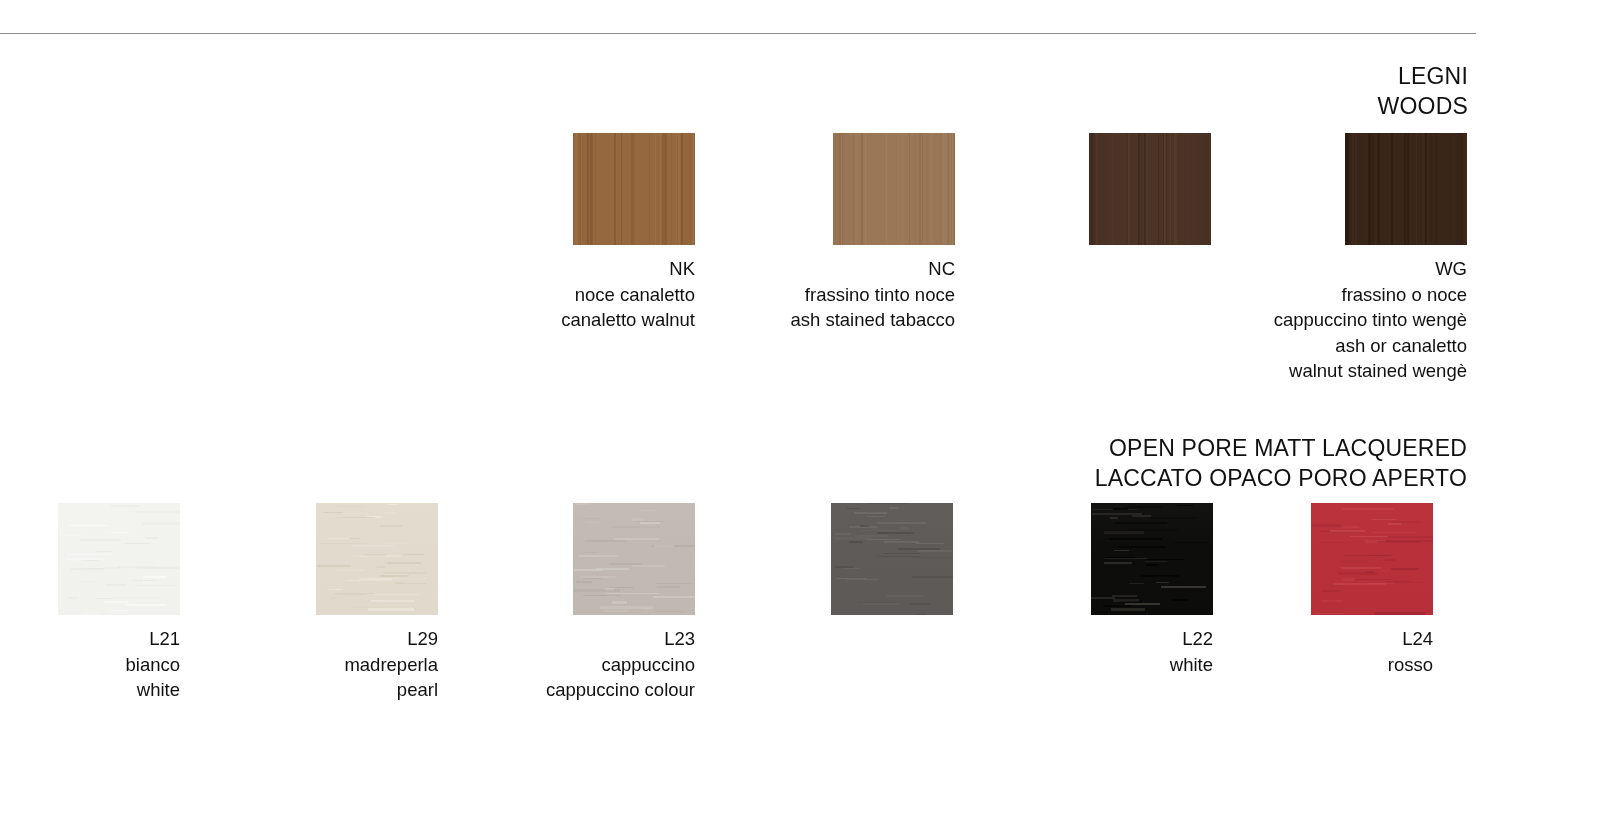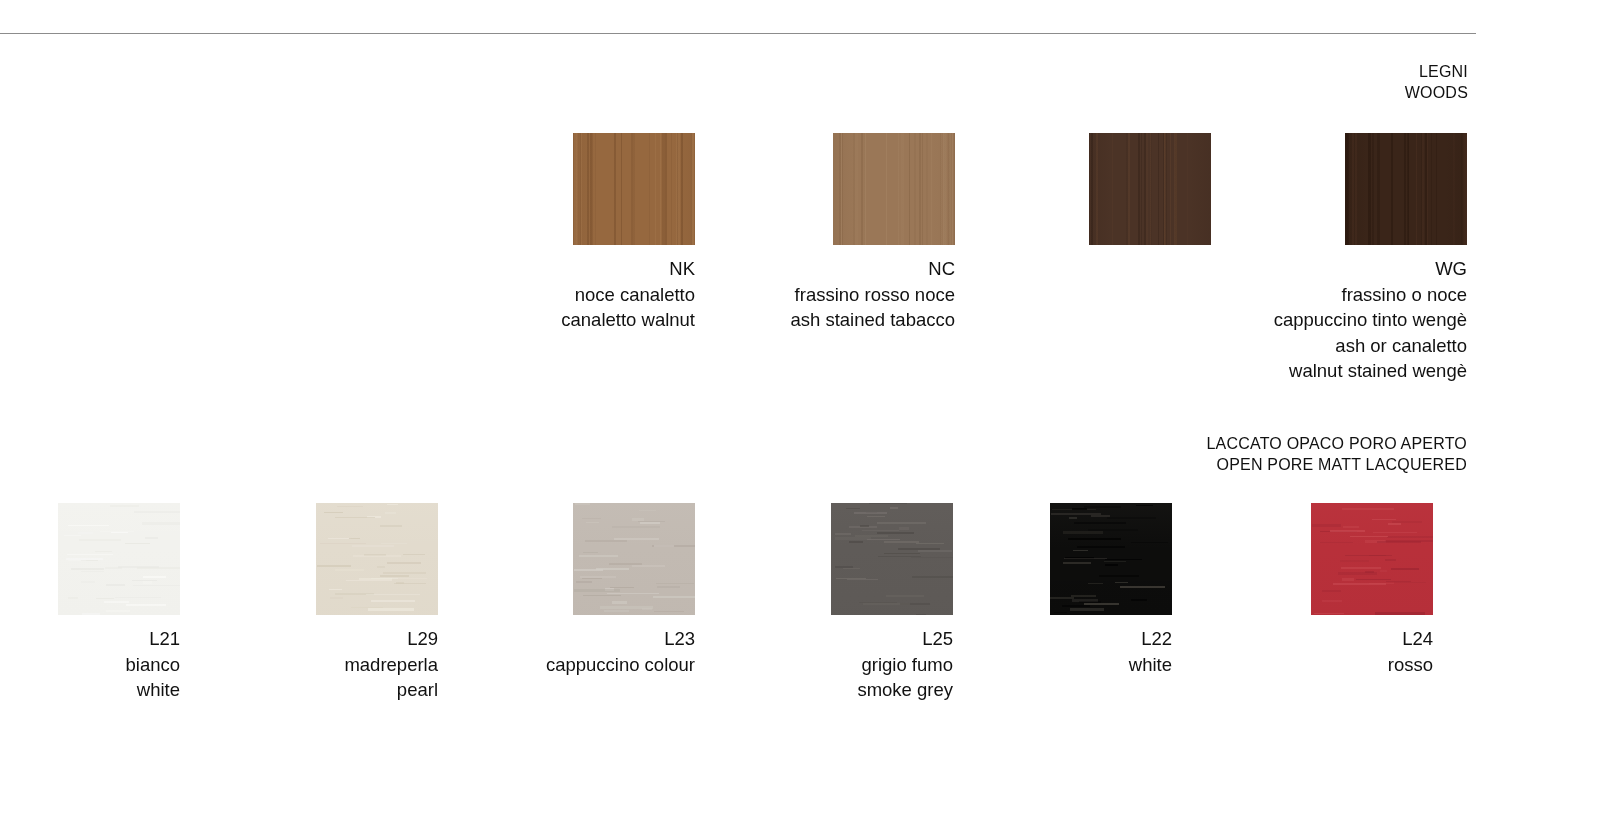--- a/index.html
+++ b/index.html
@@ -26,21 +26,21 @@
     width: 1476px;
     height: 1px;
     background: #8c8c8c;
   }
 
   
   .section-head {
     position: absolute;
     text-align: right;
     line-height: 1.30;
-    font-size: 16px;
+    font-size: 23px;
     letter-spacing: 0.2px;
     color: #111111;
     white-space: nowrap;
   }
   .section-head .ln { display: block; }
 
   #woods-head { right: 132px; top: 62px; }
   #lacquer-head { right: 133px; top: 434px; }
 
   
@@ -101,21 +101,21 @@
       <span class="en">canaletto walnut</span>
     </div>
   </div>
 
   <div class="cell" style="left:750px">
     <div class="swatch" style="background: rgb(154, 119, 87);">
       <div class="grain" style="background-image: linear-gradient(90deg, transparent 95.29%, rgba(171, 139, 106, 0.21) 95.29%, rgba(171, 139, 106, 0.21) calc(95.29% + 1.25px), transparent calc(95.29% + 1.25px)), linear-gradient(90deg, transparent 94.35%, rgba(125, 92, 62, 0.18) 94.35%, rgba(125, 92, 62, 0.18) calc(94.35% + 2.23px), transparent calc(94.35% + 2.23px)), linear-gradient(90deg, transparent 76%, rgba(125, 92, 62, 0.13) 76%, rgba(125, 92, 62, 0.13) calc(76% + 2.28px), transparent calc(76% + 2.28px)), linear-gradient(90deg, transparent 88.05%, rgba(125, 92, 62, 0.14) 88.05%, rgba(125, 92, 62, 0.14) calc(88.05% + 1.27px), transparent calc(88.05% + 1.27px)), linear-gradient(90deg, transparent 25.23%, rgba(125, 92, 62, 0.21) 25.23%, rgba(125, 92, 62, 0.21) calc(25.23% + 1.46px), transparent calc(25.23% + 1.46px)), linear-gradient(90deg, transparent 25.2%, rgba(171, 139, 106, 0.35) 25.2%, rgba(171, 139, 106, 0.35) calc(25.2% + 2.1px), transparent calc(25.2% + 2.1px)), linear-gradient(90deg, transparent 97.38%, rgba(171, 139, 106, 0.4) 97.38%, rgba(171, 139, 106, 0.4) calc(97.38% + 1.56px), transparent calc(97.38% + 1.56px)), linear-gradient(90deg, transparent 90.1%, rgba(171, 139, 106, 0.37) 90.1%, rgba(171, 139, 106, 0.37) calc(90.1% + 2.85px), transparent calc(90.1% + 2.85px)), linear-gradient(90deg, transparent 4.99%, rgba(125, 92, 62, 0.29) 4.99%, rgba(125, 92, 62, 0.29) calc(4.99% + 1.82px), transparent calc(4.99% + 1.82px)), linear-gradient(90deg, transparent 90.86%, rgba(171, 139, 106, 0.19) 90.86%, rgba(171, 139, 106, 0.19) calc(90.86% + 2.76px), transparent calc(90.86% + 2.76px)), linear-gradient(90deg, transparent 73.2%, rgba(125, 92, 62, 0.29) 73.2%, rgba(125, 92, 62, 0.29) calc(73.2% + 0.58px), transparent calc(73.2% + 0.58px)), linear-gradient(90deg, transparent 80.53%, rgba(171, 139, 106, 0.22) 80.53%, rgba(171, 139, 106, 0.22) calc(80.53% + 0.74px), transparent calc(80.53% + 0.74px)), linear-gradient(90deg, transparent 70.13%, rgba(125, 92, 62, 0.31) 70.13%, rgba(125, 92, 62, 0.31) calc(70.13% + 2.01px), transparent calc(70.13% + 2.01px)), linear-gradient(90deg, transparent 43.21%, rgba(171, 139, 106, 0.36) 43.21%, rgba(171, 139, 106, 0.36) calc(43.21% + 0.79px), transparent calc(43.21% + 0.79px)), linear-gradient(90deg, transparent 16.61%, rgba(125, 92, 62, 0.16) 16.61%, rgba(125, 92, 62, 0.16) calc(16.61% + 2.15px), transparent calc(16.61% + 2.15px)), linear-gradient(90deg, transparent 56.09%, rgba(171, 139, 106, 0.14) 56.09%, rgba(171, 139, 106, 0.14) calc(56.09% + 2.56px), transparent calc(56.09% + 2.56px)), linear-gradient(90deg, transparent 7.32%, rgba(125, 92, 62, 0.3) 7.32%, rgba(125, 92, 62, 0.3) calc(7.32% + 1.02px), transparent calc(7.32% + 1.02px)), linear-gradient(90deg, transparent 99.35%, rgba(125, 92, 62, 0.27) 99.35%, rgba(125, 92, 62, 0.27) calc(99.35% + 0.78px), transparent calc(99.35% + 0.78px)), linear-gradient(90deg, transparent 66.09%, rgba(125, 92, 62, 0.15) 66.09%, rgba(125, 92, 62, 0.15) calc(66.09% + 2.74px), transparent calc(66.09% + 2.74px)), linear-gradient(90deg, transparent 6.44%, rgba(171, 139, 106, 0.35) 6.44%, rgba(171, 139, 106, 0.35) calc(6.44% + 1px), transparent calc(6.44% + 1px)), linear-gradient(90deg, transparent 53.59%, rgba(171, 139, 106, 0.23) 53.59%, rgba(171, 139, 106, 0.23) calc(53.59% + 0.64px), transparent calc(53.59% + 0.64px)), linear-gradient(90deg, transparent 62.56%, rgba(125, 92, 62, 0.4) 62.56%, rgba(125, 92, 62, 0.4) calc(62.56% + 0.57px), transparent calc(62.56% + 0.57px)), linear-gradient(90deg, transparent 22.79%, rgba(125, 92, 62, 0.33) 22.79%, rgba(125, 92, 62, 0.33) calc(22.79% + 2.18px), transparent calc(22.79% + 2.18px)), linear-gradient(90deg, transparent 90.6%, rgba(125, 92, 62, 0.37) 90.6%, rgba(125, 92, 62, 0.37) calc(90.6% + 2.29px), transparent calc(90.6% + 2.29px)), linear-gradient(90deg, transparent 88.35%, rgba(171, 139, 106, 0.31) 88.35%, rgba(171, 139, 106, 0.31) calc(88.35% + 1.63px), transparent calc(88.35% + 1.63px)), linear-gradient(90deg, transparent 18.42%, rgba(171, 139, 106, 0.11) 18.42%, rgba(171, 139, 106, 0.11) calc(18.42% + 2.57px), transparent calc(18.42% + 2.57px)), linear-gradient(90deg, rgba(125, 92, 62, 0.18) 0%, transparent 18%, transparent 82%, rgba(125, 92, 62, 0.14) 100%); background-size: 100% 100%; background-repeat: no-repeat;"></div>
     </div>
     <div class="caption">
       <span class="code">NC</span>
-      <span class="it">frassino rosso noce</span>
+      <span class="it">frassino tinto noce</span>
       <span class="en">ash stained tabacco</span>
     </div>
   </div>
 
   <div class="cell" style="left:1006px">
     <div class="swatch" style="background: rgb(75, 51, 38);">
       <div class="grain" style="background-image: linear-gradient(90deg, transparent 1.78%, rgba(46, 29, 20, 0.22) 1.78%, rgba(46, 29, 20, 0.22) calc(1.78% + 2px), transparent calc(1.78% + 2px)), linear-gradient(90deg, transparent 70.47%, rgba(102, 69, 47, 0.22) 70.47%, rgba(102, 69, 47, 0.22) calc(70.47% + 1.59px), transparent calc(70.47% + 1.59px)), linear-gradient(90deg, transparent 50.59%, rgba(46, 29, 20, 0.11) 50.59%, rgba(46, 29, 20, 0.11) calc(50.59% + 0.98px), transparent calc(50.59% + 0.98px)), linear-gradient(90deg, transparent 56.78%, rgba(46, 29, 20, 0.33) 56.78%, rgba(46, 29, 20, 0.33) calc(56.78% + 1.11px), transparent calc(56.78% + 1.11px)), linear-gradient(90deg, transparent 71.25%, rgba(102, 69, 47, 0.39) 71.25%, rgba(102, 69, 47, 0.39) calc(71.25% + 1.28px), transparent calc(71.25% + 1.28px)), linear-gradient(90deg, transparent 70.06%, rgba(102, 69, 47, 0.38) 70.06%, rgba(102, 69, 47, 0.38) calc(70.06% + 1.76px), transparent calc(70.06% + 1.76px)), linear-gradient(90deg, transparent 32.2%, rgba(102, 69, 47, 0.32) 32.2%, rgba(102, 69, 47, 0.32) calc(32.2% + 1.9px), transparent calc(32.2% + 1.9px)), linear-gradient(90deg, transparent 45.41%, rgba(46, 29, 20, 0.34) 45.41%, rgba(46, 29, 20, 0.34) calc(45.41% + 1.31px), transparent calc(45.41% + 1.31px)), linear-gradient(90deg, transparent 61.81%, rgba(102, 69, 47, 0.38) 61.81%, rgba(102, 69, 47, 0.38) calc(61.81% + 0.8px), transparent calc(61.81% + 0.8px)), linear-gradient(90deg, transparent 30.37%, rgba(46, 29, 20, 0.15) 30.37%, rgba(46, 29, 20, 0.15) calc(30.37% + 1.65px), transparent calc(30.37% + 1.65px)), linear-gradient(90deg, transparent 62.73%, rgba(46, 29, 20, 0.23) 62.73%, rgba(46, 29, 20, 0.23) calc(62.73% + 1.22px), transparent calc(62.73% + 1.22px)), linear-gradient(90deg, transparent 80.38%, rgba(102, 69, 47, 0.11) 80.38%, rgba(102, 69, 47, 0.11) calc(80.38% + 0.65px), transparent calc(80.38% + 0.65px)), linear-gradient(90deg, transparent 47.03%, rgba(102, 69, 47, 0.18) 47.03%, rgba(102, 69, 47, 0.18) calc(47.03% + 1.68px), transparent calc(47.03% + 1.68px)), linear-gradient(90deg, transparent 66.41%, rgba(102, 69, 47, 0.35) 66.41%, rgba(102, 69, 47, 0.35) calc(66.41% + 0.76px), transparent calc(66.41% + 0.76px)), linear-gradient(90deg, transparent 50.01%, rgba(102, 69, 47, 0.11) 50.01%, rgba(102, 69, 47, 0.11) calc(50.01% + 1.16px), transparent calc(50.01% + 1.16px)), linear-gradient(90deg, transparent 42.52%, rgba(46, 29, 20, 0.29) 42.52%, rgba(46, 29, 20, 0.29) calc(42.52% + 0.82px), transparent calc(42.52% + 0.82px)), linear-gradient(90deg, transparent 40.51%, rgba(46, 29, 20, 0.39) 40.51%, rgba(46, 29, 20, 0.39) calc(40.51% + 1.99px), transparent calc(40.51% + 1.99px)), linear-gradient(90deg, transparent 46.39%, rgba(102, 69, 47, 0.18) 46.39%, rgba(102, 69, 47, 0.18) calc(46.39% + 0.53px), transparent calc(46.39% + 0.53px)), linear-gradient(90deg, transparent 19.12%, rgba(102, 69, 47, 0.18) 19.12%, rgba(102, 69, 47, 0.18) calc(19.12% + 1.09px), transparent calc(19.12% + 1.09px)), linear-gradient(90deg, transparent 5.45%, rgba(102, 69, 47, 0.31) 5.45%, rgba(102, 69, 47, 0.31) calc(5.45% + 1.96px), transparent calc(5.45% + 1.96px)), linear-gradient(90deg, transparent 49.66%, rgba(102, 69, 47, 0.17) 49.66%, rgba(102, 69, 47, 0.17) calc(49.66% + 1.42px), transparent calc(49.66% + 1.42px)), linear-gradient(90deg, transparent 0.17%, rgba(46, 29, 20, 0.19) 0.17%, rgba(46, 29, 20, 0.19) calc(0.17% + 1.25px), transparent calc(0.17% + 1.25px)), linear-gradient(90deg, transparent 61.23%, rgba(102, 69, 47, 0.4) 61.23%, rgba(102, 69, 47, 0.4) calc(61.23% + 1.85px), transparent calc(61.23% + 1.85px)), linear-gradient(90deg, transparent 70.78%, rgba(46, 29, 20, 0.36) 70.78%, rgba(46, 29, 20, 0.36) calc(70.78% + 1.22px), transparent calc(70.78% + 1.22px)), linear-gradient(90deg, transparent 60.97%, rgba(46, 29, 20, 0.29) 60.97%, rgba(46, 29, 20, 0.29) calc(60.97% + 2.86px), transparent calc(60.97% + 2.86px)), linear-gradient(90deg, transparent 1.36%, rgba(46, 29, 20, 0.25) 1.36%, rgba(46, 29, 20, 0.25) calc(1.36% + 2.1px), transparent calc(1.36% + 2.1px)), linear-gradient(90deg, rgba(46, 29, 20, 0.18) 0%, transparent 18%, transparent 82%, rgba(46, 29, 20, 0.14) 100%); background-size: 100% 100%; background-repeat: no-repeat;"></div>
     </div>
   </div>
 
@@ -128,22 +128,22 @@
       <span class="it">frassino o noce</span>
       <span class="it">cappuccino tinto wengè</span>
       <span class="en">ash or canaletto</span>
       <span class="en">walnut stained wengè</span>
     </div>
   </div>
 
 </div>
 
 <div class="section-head" id="lacquer-head">
+  <span class="ln">OPEN PORE MATT LACQUERED</span>
   <span class="ln">LACCATO OPACO PORO APERTO</span>
-  <span class="ln">OPEN PORE MATT LACQUERED</span>
 </div>
 
 <div class="row" id="row-lacquer">
 
   <div class="cell" style="left:-25px">
     <div class="swatch" style="background: rgb(242, 242, 238);">
       <div class="grain" style="background-image: linear-gradient(rgba(251, 251, 249, 0.1), transparent 40%, rgba(230, 230, 225, 0.08));">
           <i style="position: absolute; display: block; top: 19.79%; left: 8.6%; width: 33.11%; height: 1.11px; background: rgb(251, 251, 249); opacity: 0.61;"></i>
           <i style="position: absolute; display: block; top: 7.31%; left: 62.12%; width: 40.82%; height: 2.07px; background: rgb(230, 230, 225); opacity: 0.35;"></i>
           <i style="position: absolute; display: block; top: 42.87%; left: 30.5%; width: 13.75%; height: 0.79px; background: rgb(230, 230, 225); opacity: 0.46;"></i>
@@ -267,20 +267,21 @@
           <i style="position: absolute; display: block; top: 66.71%; left: 7.61%; width: 15.88%; height: 0.96px; background: rgb(176, 167, 158); opacity: 0.64;"></i>
           <i style="position: absolute; display: block; top: 74.37%; left: 68.62%; width: 19.23%; height: 1.64px; background: rgb(176, 167, 158); opacity: 0.36;"></i>
           <i style="position: absolute; display: block; top: 93.63%; left: 56.21%; width: 8.48%; height: 2.16px; background: rgb(210, 205, 198); opacity: 0.28;"></i>
           <i style="position: absolute; display: block; top: 96.55%; left: 66.63%; width: 24.41%; height: 0.97px; background: rgb(176, 167, 158); opacity: 0.43;"></i>
           <i style="position: absolute; display: block; top: 6.09%; left: 54.22%; width: 13.53%; height: 1.2px; background: rgb(210, 205, 198); opacity: 0.26;"></i>
           <i style="position: absolute; display: block; top: 82.2%; left: 8.25%; width: 30.77%; height: 0.79px; background: rgb(176, 167, 158); opacity: 0.65;"></i>
         </div>
     </div>
     <div class="caption">
       <span class="code">L23</span>
+      <span class="it">cappuccino</span>
       <span class="en">cappuccino colour</span>
     </div>
   </div>
 
   <div class="cell" style="left:748px">
     <div class="swatch" style="background: rgb(95, 91, 88);">
       <div class="grain" style="background-image: linear-gradient(rgba(117, 112, 108, 0.1), transparent 40%, rgba(77, 73, 70, 0.08));">
           <i style="position: absolute; display: block; top: 99.54%; left: 69.34%; width: 8.9%; height: 0.74px; background: rgb(77, 73, 70); opacity: 0.52;"></i>
           <i style="position: absolute; display: block; top: 24.05%; left: 25.77%; width: 29.81%; height: 1.11px; background: rgb(117, 112, 108); opacity: 0.33;"></i>
           <i style="position: absolute; display: block; top: 64.93%; left: 66.54%; width: 34.06%; height: 2.12px; background: rgb(77, 73, 70); opacity: 0.42;"></i>
@@ -310,28 +311,23 @@
           <i style="position: absolute; display: block; top: 39.83%; left: 55.16%; width: 34.5%; height: 2.19px; background: rgb(77, 73, 70); opacity: 0.67;"></i>
           <i style="position: absolute; display: block; top: 28.98%; left: 19.63%; width: 27.14%; height: 1.27px; background: rgb(117, 112, 108); opacity: 0.31;"></i>
           <i style="position: absolute; display: block; top: 30.73%; left: 3.15%; width: 29.4%; height: 2.66px; background: rgb(117, 112, 108); opacity: 0.25;"></i>
           <i style="position: absolute; display: block; top: 41.63%; left: 71.2%; width: 28.1%; height: 2.16px; background: rgb(117, 112, 108); opacity: 0.48;"></i>
           <i style="position: absolute; display: block; top: 44.35%; left: 43.3%; width: 29.71%; height: 1.21px; background: rgb(77, 73, 70); opacity: 0.55;"></i>
           <i style="position: absolute; display: block; top: 19.94%; left: 23.94%; width: 7.33%; height: 1.25px; background: rgb(77, 73, 70); opacity: 0.57;"></i>
           <i style="position: absolute; display: block; top: 58.37%; left: 9.8%; width: 14.14%; height: 1.02px; background: rgb(117, 112, 108); opacity: 0.4;"></i>
           <i style="position: absolute; display: block; top: 4.29%; left: 12.13%; width: 11.6%; height: 1.22px; background: rgb(77, 73, 70); opacity: 0.5;"></i>
         </div>
     </div>
-    <div class="caption">
-      <span class="code">L25</span>
-      <span class="it">grigio fumo</span>
-      <span class="en">smoke grey</span>
-    </div>
-  </div>
-
-  <div class="cell" style="left:967px">
+  </div>
+
+  <div class="cell" style="left:1008px">
     <div class="swatch" style="background: rgb(13, 13, 12);">
       <div class="grain" style="background-image: linear-gradient(rgba(74, 71, 64, 0.1), transparent 40%, rgba(0, 0, 0, 0.08));">
           <i style="position: absolute; display: block; top: 89.4%; left: 28.25%; width: 28.05%; height: 2.11px; background: rgb(74, 71, 64); opacity: 0.69;"></i>
           <i style="position: absolute; display: block; top: 2.94%; left: 27.9%; width: 30.23%; height: 1.41px; background: rgb(0, 0, 0); opacity: 0.26;"></i>
           <i style="position: absolute; display: block; top: 1.66%; left: 70.41%; width: 13.86%; height: 0.95px; background: rgb(0, 0, 0); opacity: 0.61;"></i>
           <i style="position: absolute; display: block; top: 17.21%; left: 19.52%; width: 42.99%; height: 1.8px; background: rgb(0, 0, 0); opacity: 0.4;"></i>
           <i style="position: absolute; display: block; top: 86.04%; left: 18.43%; width: 20.6%; height: 2.15px; background: rgb(74, 71, 64); opacity: 0.34;"></i>
           <i style="position: absolute; display: block; top: 70.31%; left: 52.94%; width: 10.62%; height: 0.83px; background: rgb(74, 71, 64); opacity: 0.53;"></i>
           <i style="position: absolute; display: block; top: 71.2%; left: 31.48%; width: 12.17%; height: 1.67px; background: rgb(74, 71, 64); opacity: 0.35;"></i>
           <i style="position: absolute; display: block; top: 74.28%; left: 57.65%; width: 36.26%; height: 1.45px; background: rgb(74, 71, 64); opacity: 0.71;"></i>

